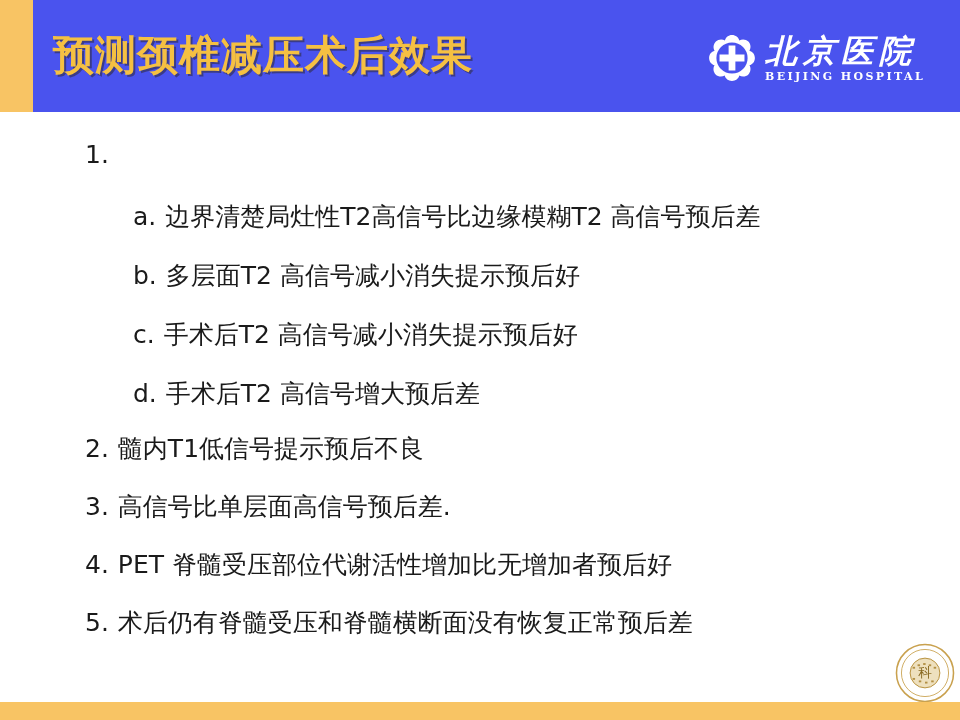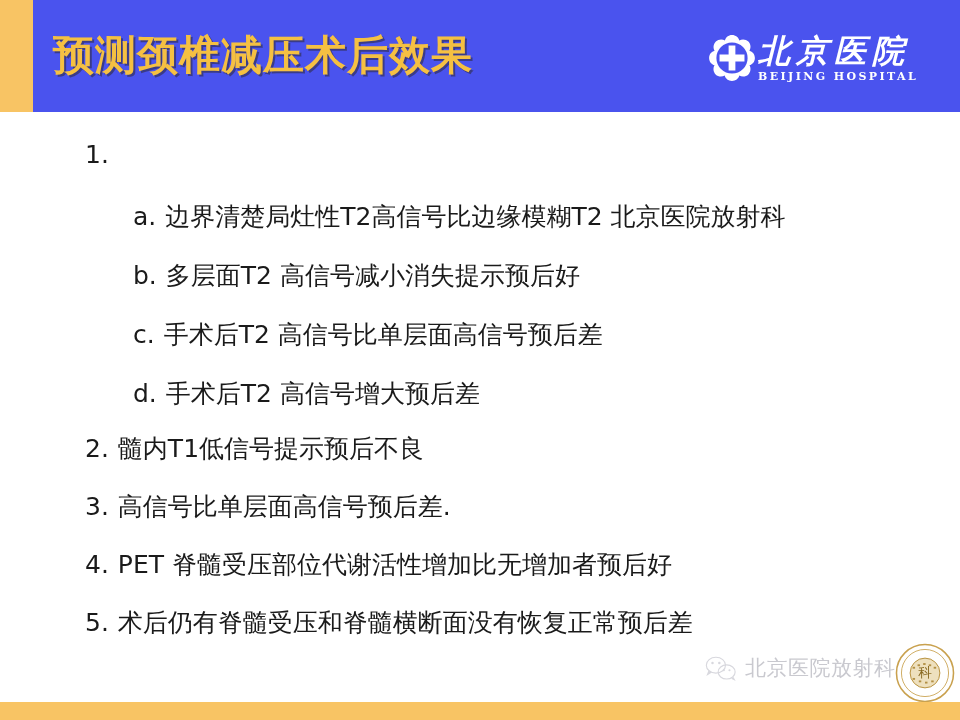--- a/index.html
+++ b/index.html
@@ -62,21 +62,21 @@
   }
 
   
   .logo-wrap {
     position: absolute;
     left: 706px;
     top: 26px;
     height: 64px;
     display: flex;
     align-items: center;
-    gap: 0;
+    gap: 7px;
   }
   .logo-emblem {
     width: 52px;
     height: 52px;
     flex: none;
   }
   .logo-text-block {
     display: flex;
     flex-direction: column;
     justify-content: center;
@@ -208,31 +208,31 @@
   </div>
 
   <div class="content">
 
     <div class="list-item level-1 i1">
       <span class="marker">1.</span>
     </div>
 
     <div class="list-item level-2 ia">
       <span class="marker">a.</span>
-      <span class="text">边界清楚局灶性T2高信号比边缘模糊T2 北京医院放射科</span>
+      <span class="text">边界清楚局灶性T2高信号比边缘模糊T2 高信号预后差</span>
     </div>
 
     <div class="list-item level-2 ib">
       <span class="marker">b.</span>
       <span class="text">多层面T2 高信号减小消失提示预后好</span>
     </div>
 
     <div class="list-item level-2 ic">
       <span class="marker">c.</span>
-      <span class="text">手术后T2 高信号比单层面高信号预后差</span>
+      <span class="text">手术后T2 高信号减小消失提示预后好</span>
     </div>
 
     <div class="list-item level-2 id">
       <span class="marker">d.</span>
       <span class="text">手术后T2 高信号增大预后差</span>
     </div>
 
     <div class="list-item level-1 i2">
       <span class="marker">2.</span>
       <span class="text">髓内T1低信号提示预后不良</span>
@@ -247,37 +247,20 @@
       <span class="marker">4.</span>
       <span class="text">PET 脊髓受压部位代谢活性增加比无增加者预后好</span>
     </div>
 
     <div class="list-item level-1 i5">
       <span class="marker">5.</span>
       <span class="text">术后仍有脊髓受压和脊髓横断面没有恢复正常预后差</span>
     </div>
   </div>
 
-  <div class="watermark">
-    <svg class="wechat-icon" viewBox="0 0 60 46">
-      <g fill="none" stroke="#d8d8de" stroke-width="2">
-        <ellipse cx="21" cy="18" rx="17" ry="14"></ellipse>
-        <ellipse cx="40" cy="30" rx="15" ry="12.5"></ellipse>
-      </g>
-      <path d="M8 27 L4 37 L14 31 Z" fill="#d8d8de"></path>
-      <path d="M52 39 L56 46 L48 42 Z" fill="#d8d8de"></path>
-      <g fill="#d8d8de">
-        <circle cx="15" cy="14" r="2.2"></circle>
-        <circle cx="27" cy="14" r="2.2"></circle>
-        <circle cx="35" cy="27" r="1.9"></circle>
-        <circle cx="45" cy="27" r="1.9"></circle>
-      </g>
-    </svg>
-    <div class="watermark-text">北京医院放射科</div>
-  </div>
 
   <svg class="seal" viewBox="0 0 100 100">
     <circle cx="50" cy="50" r="46" fill="none" stroke="#c9a14e" stroke-width="2.5"></circle>
     <circle cx="50" cy="50" r="38" fill="none" stroke="#c9a14e" stroke-width="1.4"></circle>
     <circle cx="50" cy="50" r="24" fill="#e8d5a8" opacity="0.75"></circle>
     <circle cx="50" cy="50" r="24" fill="none" stroke="#b8923f" stroke-width="1.6"></circle>
     <g fill="#a8822f" opacity="0.85">
       <rect x="30" y="40" width="4" height="3"></rect>
       <rect x="38" y="36" width="4" height="3"></rect>
       <rect x="47" y="34" width="4" height="3"></rect>

